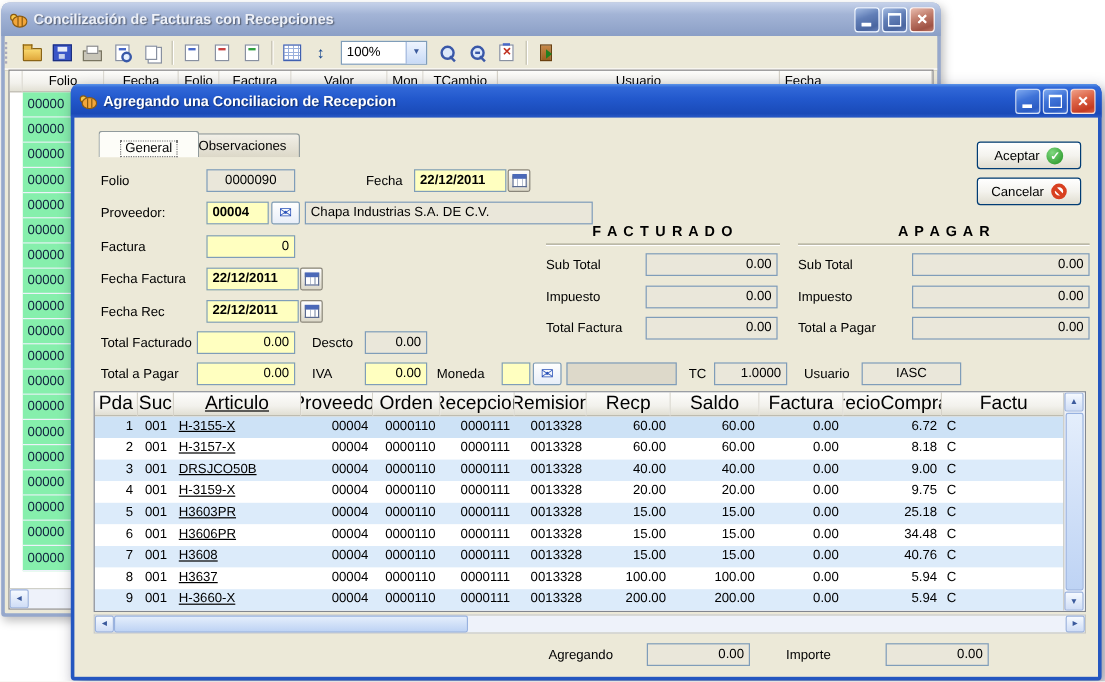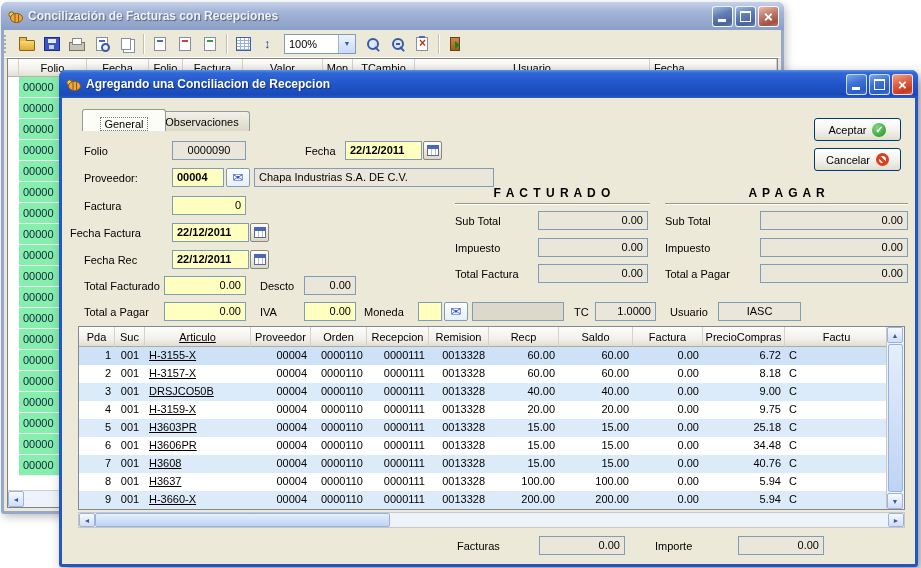--- a/index.html
+++ b/index.html
@@ -70,21 +70,21 @@
   .env-btn{position:absolute;width:24px;height:19px;box-sizing:border-box;border:1px solid #7F9DB9;border-radius:2px;background:linear-gradient(#ffffff,#e8eef8);display:flex;align-items:center;justify-content:center;padding:0;}
   .env-ic::before{content:"✉";color:#2a52b8;font-size:13px;line-height:1;}
   .cal-ic{width:12px;height:11px;box-sizing:border-box;background:#fff;border:1px solid #5a6a90;border-top:4px solid #4a68b8;background-image:linear-gradient(to right,transparent 3px,#b8c0d0 3px,#b8c0d0 4px,transparent 4px,transparent 7px,#b8c0d0 7px,#b8c0d0 8px,transparent 8px);}
 
   .sectitle{position:absolute;font-weight:bold;font-size:12px;letter-spacing:1px;text-align:center;}
   .etch{position:absolute;height:0;border-top:1px solid #9a9782;border-bottom:1px solid #fff;}
 
   
   .grid{position:absolute;left:16px;top:228px;width:827px;height:184px;box-sizing:border-box;border:1px solid #828790;background:#fff;overflow:hidden;}
   .ghead{position:absolute;left:0;top:0;width:810px;height:20px;display:flex;}
-  .gh{height:20px;box-sizing:border-box;background:linear-gradient(#fdfdfb,#f2f1ec 60%,#e0ded2);border-right:1px solid #d5d2c8;border-bottom:1px solid #b0ad9e;display:flex;align-items:center;justify-content:center;font-size:11px;overflow:hidden;white-space:nowrap;}
+  .gh{height:20px;box-sizing:border-box;background:linear-gradient(#fdfdfb,#f2f1ec 60%,#e0ded2);border-right:1px solid #d5d2c8;border-bottom:1px solid #b0ad9e;display:flex;align-items:center;justify-content:center;font-size:16px;overflow:hidden;white-space:nowrap;}
   .grows{position:absolute;left:0;top:20px;width:810px;height:162px;overflow:hidden;}
   .grow{display:flex;height:18px;}
   .grow:nth-child(odd){background:#dcebfa;}
   .grow:nth-child(even){background:#fff;}
   .grow:first-child{background:#cde2f6;}
   .gc{height:18px;box-sizing:border-box;padding:2px 4px;font-size:11px;overflow:hidden;white-space:nowrap;}
   .gh0,.gc0{width:36px;} .gh1,.gc1{width:30px;} .gh2,.gc2{width:106px;text-decoration:underline;} .gh3,.gc3{width:60px;}
   .gh4,.gc4{width:56px;} .gh5,.gc5{width:62px;} .gh6,.gc6{width:60px;} .gh7,.gc7{width:70px;}
   .gh8,.gc8{width:74px;} .gh9,.gc9{width:70px;} .gh10,.gc10{width:82px;} .gh11,.gc11{width:104px;}
   .gc0,.gc3,.gc4,.gc5,.gc6,.gc7,.gc8,.gc9,.gc10{text-align:right;}
@@ -287,21 +287,21 @@
       <span class="lbl" style="left:22px;top:74px;">Proveedor:</span>
       <div class="fld yellow bold" style="left:110px;top:70px;width:52px;">00004</div>
       <button class="env-btn" style="left:164px;top:70px;">
           <span class="env-ic"></span>
         </button>
       <div class="fld ro" style="left:192px;top:70px;width:240px;">Chapa Industrias S.A. DE C.V.</div>
 
       <span class="lbl" style="left:22px;top:102px;">Factura</span>
       <div class="fld yellow num" style="left:110px;top:98px;width:74px;">0</div>
 
-      <span class="lbl" style="left:8px;top:129px;">Fecha Factura</span>
+      <span class="lbl" style="left:22px;top:129px;">Fecha Factura</span>
       <div class="fld yellow bold" style="left:110px;top:125px;width:77px;">22/12/2011</div>
       <button class="sq-btn" style="left:188px;top:125px;">
           <span class="cal-ic"></span>
         </button>
 
       <span class="lbl" style="left:22px;top:156px;">Fecha Rec</span>
       <div class="fld yellow bold" style="left:110px;top:152px;width:77px;">22/12/2011</div>
       <button class="sq-btn" style="left:188px;top:152px;">
           <span class="cal-ic"></span>
         </button>
@@ -493,21 +493,21 @@
           <span class="sb-btn sb-down"></span>
         </div>
       </div>
       <div class="hscroll">
         <span class="sb-btn sb-left" style="height:14px;"></span>
         <span class="sb-thumb hthumb"></span>
         <span class="hspacer"></span>
         <span class="sb-btn sb-right" style="height:14px;"></span>
       </div>
 
-      <span class="lbl" style="left:395px;top:442px;">Facturas</span>
+      <span class="lbl" style="left:395px;top:442px;">Agregando</span>
       <div class="fld ro num" style="left:477px;top:438px;width:86px;">0.00</div>
       <span class="lbl" style="left:593px;top:442px;">Importe</span>
       <div class="fld ro num" style="left:676px;top:438px;width:86px;">0.00</div>
 
     </div>
   </div>
 
 </div>
 
 </body></html>

